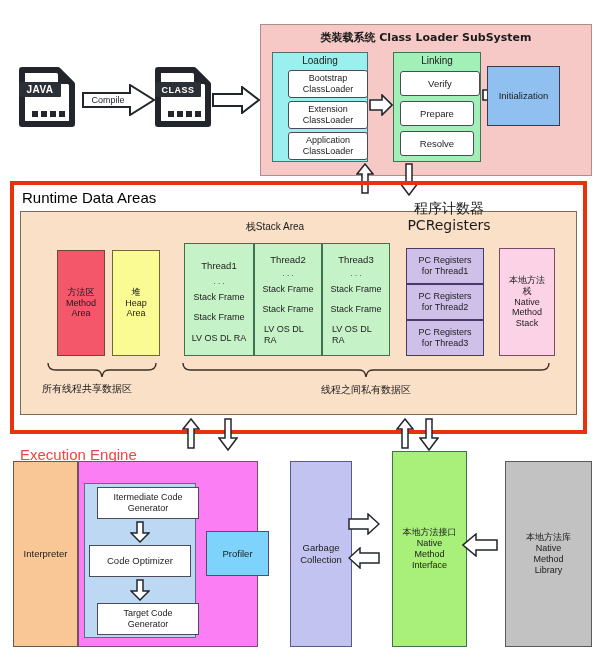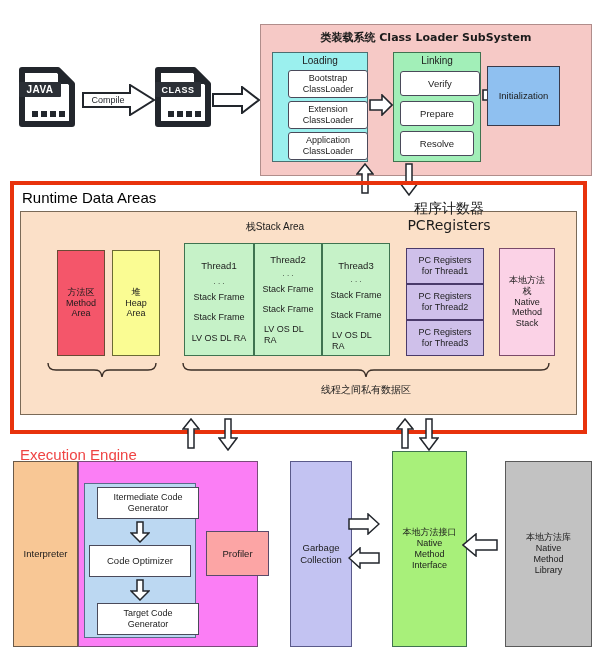--- a/index.html
+++ b/index.html
@@ -44,21 +44,21 @@
   .threadbox{background:#c6f2c8;border:1.5px solid #3f7350;}
   .pcbox{background:#cfc0ea;border:1.5px solid #4a3a6a;}
   .nmstack{background:#fbd2e6;border:1.5px solid #7a4a6a;}
   .cjk{font-family:"DejaVu Sans","Liberation Sans",sans-serif;}
 
   
   .eelabel{color:#ef4444;font-weight:normal;margin-top:12px;}
   .interp{background:#f8c795;border:1px solid #6a5a4a;}
   .jit{background:#fb7ef5;border:1px solid #7a4a7a;}
   .jitinner{background:#bcd8f2;border:1px solid #5a6a8a;}
-  .profiler{background:#fca5a5;border:1.5px solid #5a4a6a;}
+  .profiler{background:#7dd3fc;border:1.5px solid #5a4a6a;}
   .gc{background:#c3c3f2;border:1px solid #5a5a8a;}
   .nmi{background:#a8f07a;border:1.5px solid #3f7350;}
   .nml{background:#c2c2c2;border:1px solid #5a5a5a;}
 
   .brace{position:absolute;}
 </style>
 </head>
 <body>
 
 <div id="canvas">
@@ -189,21 +189,21 @@
 
   <div class="abs threadbox" style="left:254px;top:243px;width:68px;height:113px;">
     <div class="ctr" style="height:18px;font-size:9.5px;color:#1b1b1b;margin-top:7px;">Thread2</div>
     <div class="ctr" style="height:10px;font-size:8px;color:#1b1b1b;">. . .</div>
     <div class="ctr" style="height:20px;font-size:9px;color:#1b1b1b;">Stack Frame</div>
     <div class="ctr" style="height:21px;font-size:9px;color:#1b1b1b;">Stack Frame</div>
     <div class="ctr" style="height:30px;width:48px;margin:0 auto;font-size:9px;color:#1b1b1b;line-height:1.25;">LV OS DL RA</div>
   </div>
 
   <div class="abs threadbox" style="left:322px;top:243px;width:68px;height:113px;">
-    <div class="ctr" style="height:18px;font-size:9.5px;color:#1b1b1b;margin-top:13px;">Thread3</div>
+    <div class="ctr" style="height:18px;font-size:9.5px;color:#1b1b1b;margin-top:7px;">Thread3</div>
     <div class="ctr" style="height:10px;font-size:8px;color:#1b1b1b;">. . .</div>
     <div class="ctr" style="height:20px;font-size:9px;color:#1b1b1b;">Stack Frame</div>
     <div class="ctr" style="height:21px;font-size:9px;color:#1b1b1b;">Stack Frame</div>
     <div class="ctr" style="height:30px;width:48px;margin:0 auto;font-size:9px;color:#1b1b1b;line-height:1.25;">LV OS DL RA</div>
   </div>
 
   <div class="abs pcbox ctr col" style="left:398px;top:248px;width:78px;height:36px;font-size:9px;color:#1b1b1b;">
     <span>PC Registers</span>
     <span>for Thread1</span>
   </div>
@@ -222,20 +222,21 @@
     <span>Native</span>
     <span>Method</span>
     <span>Stack</span>
   </div>
 
   <div class="abs brace" style="left:46px;top:362px;width:112px;height:16px;">
     <svg width="112" height="16" viewBox="0 0 112 16">
       <path d="M2 1 C2 7 6 8 10 8 H48 C53 8 55 9 56 15 C57 9 59 8 64 8 H102 C106 8 110 7 110 1" fill="none" stroke="#3a2e26" stroke-width="1.4"></path>
     </svg>
   </div>
+  <div class="abs cjk" style="left:42px;top:382px;width:140px;height:16px;font-size:10px;color:#1b1b1b;">所有线程共享数据区</div>
 
   <div class="abs brace" style="left:181px;top:362px;width:370px;height:16px;">
     <svg width="370" height="16" viewBox="0 0 370 16">
       <path d="M2 1 C2 7 6 8 10 8 H177 C182 8 184 9 185 15 C186 9 188 8 193 8 H360 C364 8 368 7 368 1" fill="none" stroke="#3a2e26" stroke-width="1.4"></path>
     </svg>
   </div>
   <div class="abs ctr cjk" style="left:281px;top:382px;width:170px;height:16px;font-size:10px;color:#1b1b1b;">线程之间私有数据区</div>
 
   <div class="abs" style="left:182px;top:418px;width:18px;height:31px;">
     <svg width="18" height="31" viewBox="0 0 18 31">

